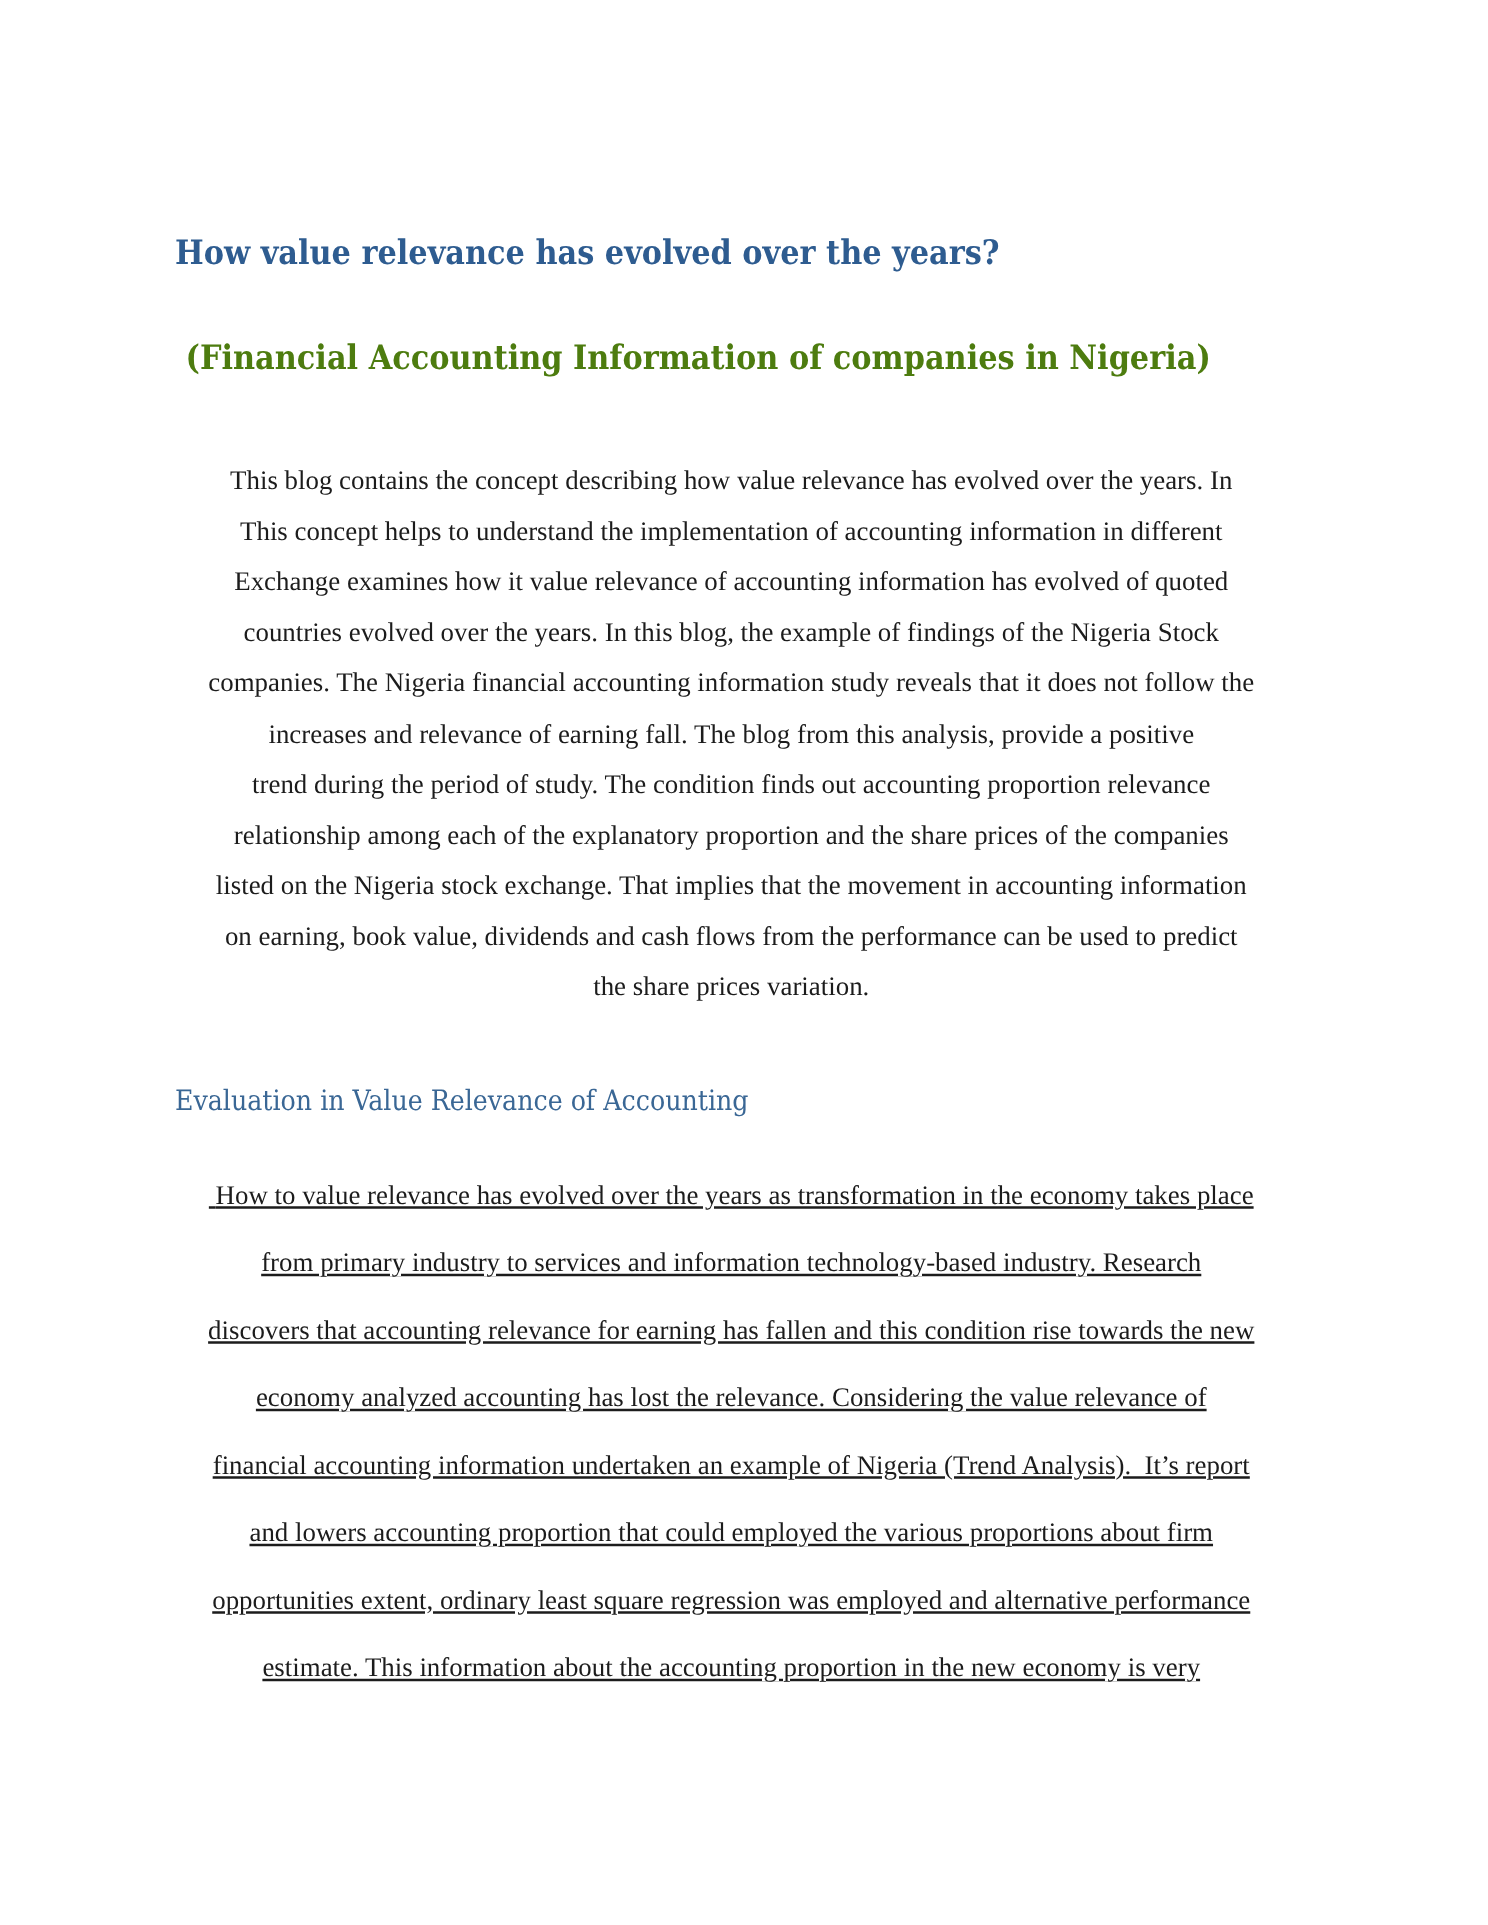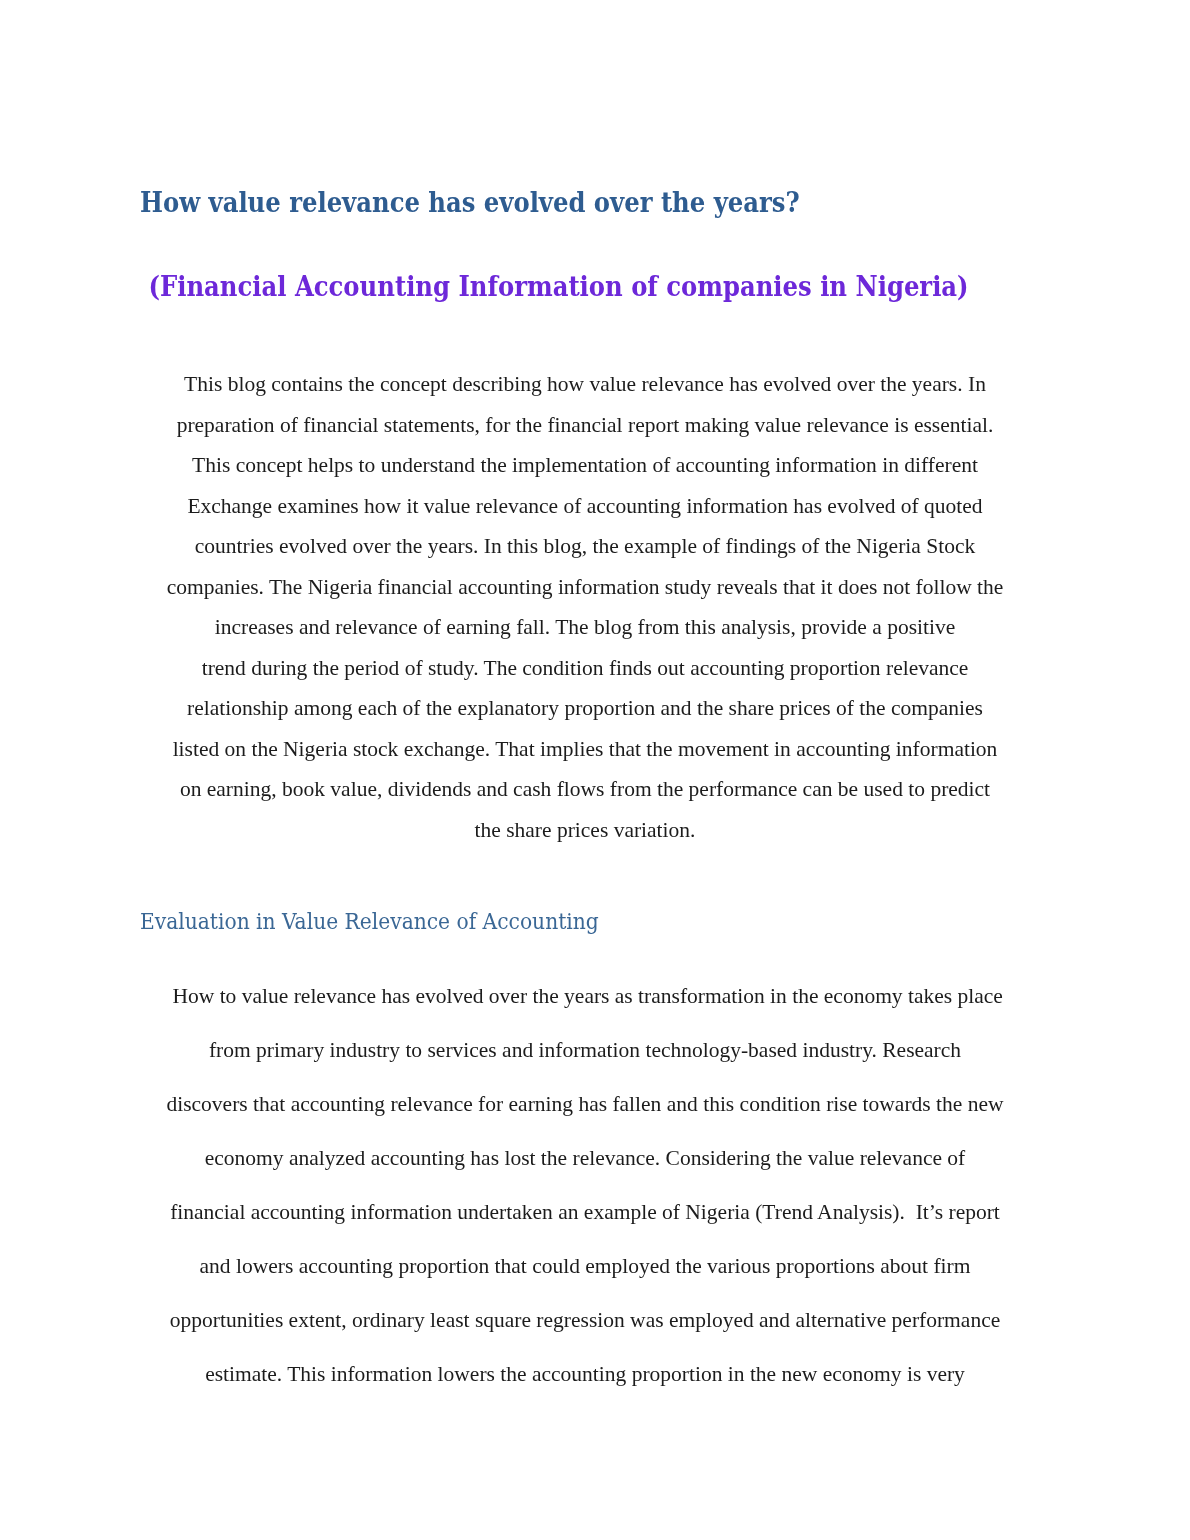--- a/index.html
+++ b/index.html
@@ -27,21 +27,21 @@
     color: #2e5c90;
     margin: 0 0 50px 0;
     white-space: pre-wrap;
   }
   .doc-subtitle {
     font-family: "DejaVu Serif", "Liberation Serif", serif;
     font-stretch: condensed;
     font-weight: bold;
     font-size: 27px;
     line-height: 34px;
-    color: #6d28d9;
+    color: #4d7c0f;
     margin: 0 0 0 0;
     white-space: pre-wrap;
   }
   .para {
     margin: 0;
   }
   .para .line {
     white-space: pre-wrap;
     font-size: 21.5px;
     text-align: center;
@@ -57,49 +57,49 @@
     font-stretch: condensed;
     font-weight: normal;
     font-size: 22.5px;
     line-height: 28px;
     color: #3a6795;
     margin: 57px 0 0 0;
     white-space: pre-wrap;
   }
   .para-evaluation {
     margin-top: 34px;
+    text-decoration: underline;
   }
   .para-evaluation .line {
     line-height: 54px;
   }
 </style>
 </head>
 <body>
 
 <div class="page">
   <h1 class="doc-title">How value relevance has evolved over the years?</h1>
   <h2 class="doc-subtitle"> (Financial Accounting Information of companies in Nigeria)</h2>
   <div class="para para-intro">
       <div class="line">This blog contains the concept describing how value relevance has evolved over the years. In</div>
-      <div class="line">preparation of financial statements, for the financial report making value relevance is essential.</div>
       <div class="line">This concept helps to understand the implementation of accounting information in different</div>
       <div class="line">Exchange examines how it value relevance of accounting information has evolved of quoted</div>
       <div class="line">countries evolved over the years. In this blog, the example of findings of the Nigeria Stock</div>
       <div class="line">companies. The Nigeria financial accounting information study reveals that it does not follow the</div>
       <div class="line">increases and relevance of earning fall. The blog from this analysis, provide a positive</div>
       <div class="line">trend during the period of study. The condition finds out accounting proportion relevance</div>
       <div class="line">relationship among each of the explanatory proportion and the share prices of the companies</div>
       <div class="line">listed on the Nigeria stock exchange. That implies that the movement in accounting information</div>
       <div class="line">on earning, book value, dividends and cash flows from the performance can be used to predict</div>
       <div class="line">the share prices variation.</div>
     </div>
   <h3 class="section-heading">Evaluation in Value Relevance of Accounting</h3>
   <div class="para para-evaluation">
       <div class="line"> How to value relevance has evolved over the years as transformation in the economy takes place</div>
       <div class="line">from primary industry to services and information technology-based industry. Research</div>
       <div class="line">discovers that accounting relevance for earning has fallen and this condition rise towards the new</div>
       <div class="line">economy analyzed accounting has lost the relevance. Considering the value relevance of</div>
       <div class="line">financial accounting information undertaken an example of Nigeria (Trend Analysis).  It’s report</div>
       <div class="line">and lowers accounting proportion that could employed the various proportions about firm</div>
       <div class="line">opportunities extent, ordinary least square regression was employed and alternative performance</div>
-      <div class="line">estimate. This information lowers the accounting proportion in the new economy is very</div>
+      <div class="line">estimate. This information about the accounting proportion in the new economy is very</div>
     </div>
 </div>
 
 </body></html>

